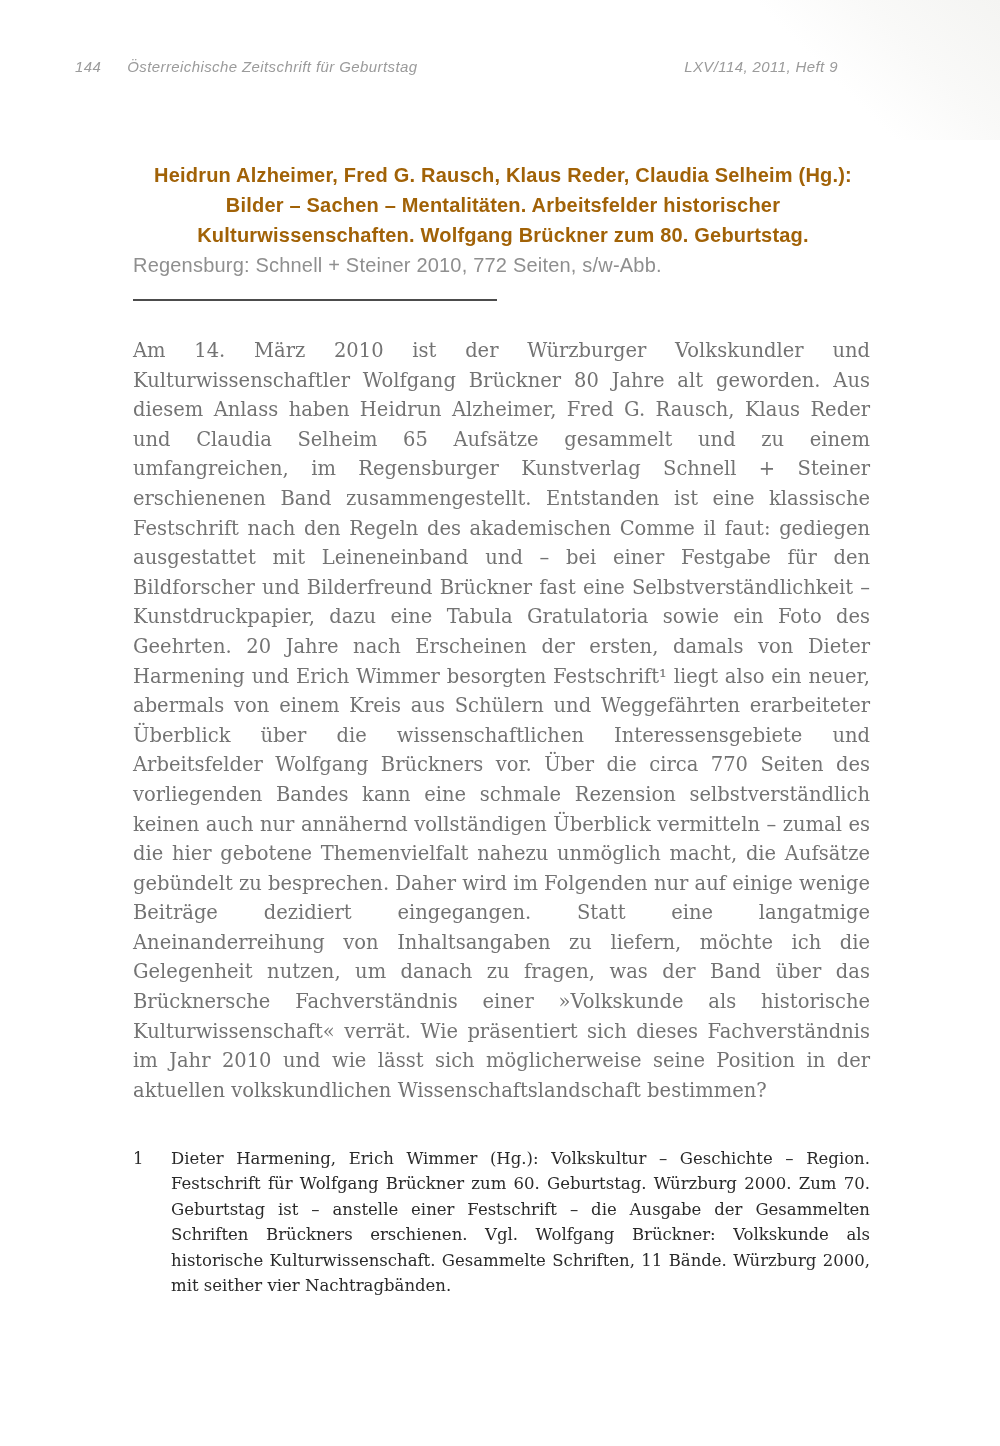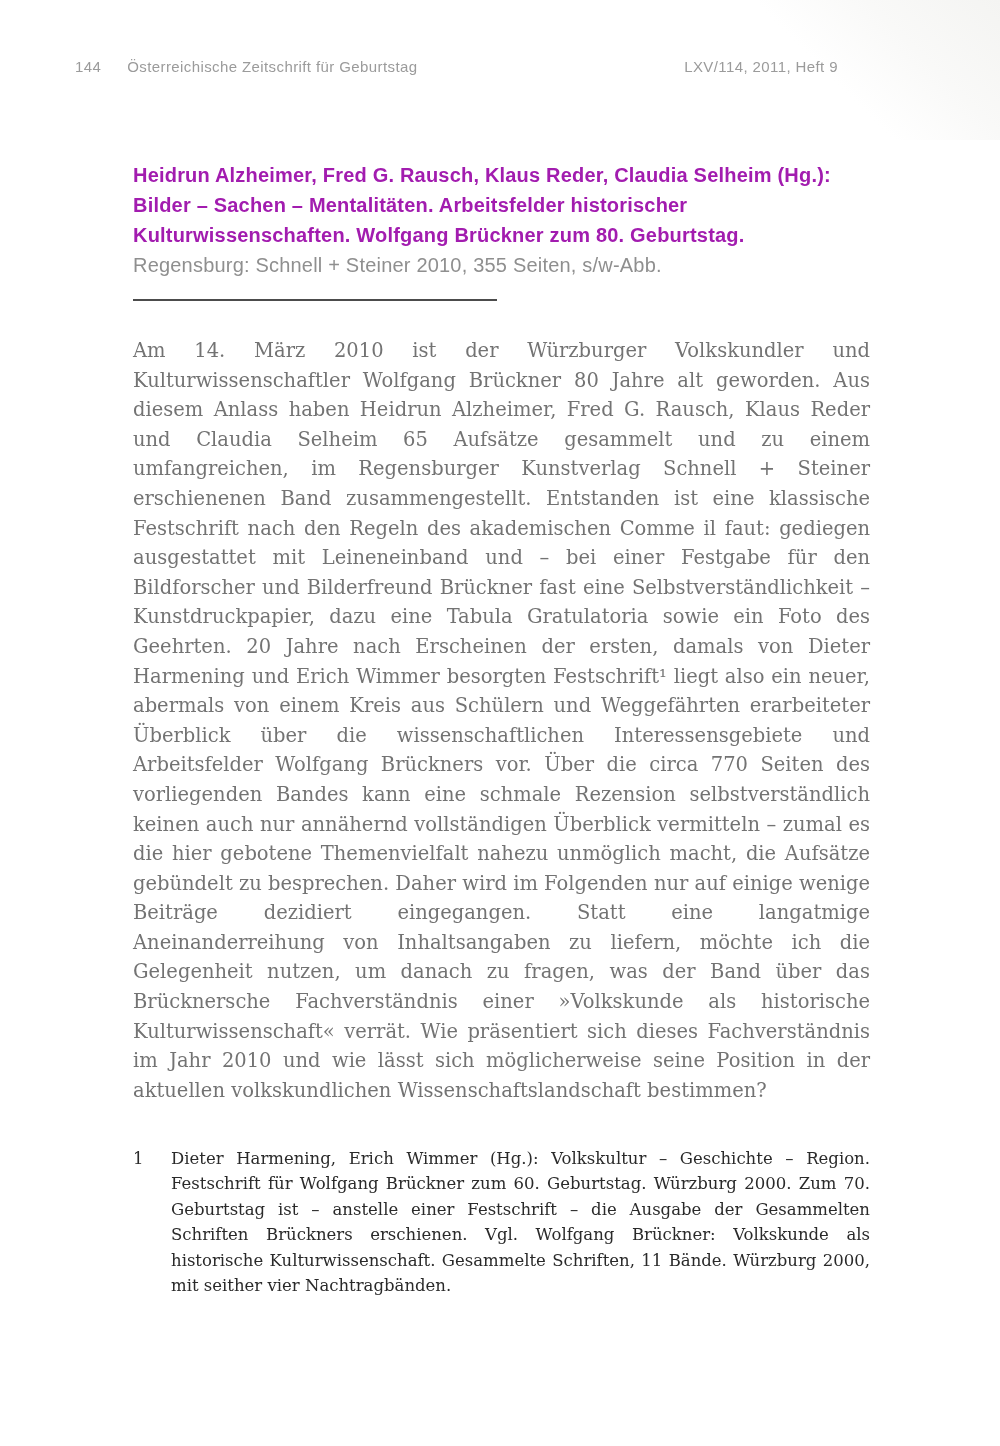--- a/index.html
+++ b/index.html
@@ -30,37 +30,39 @@
     position: absolute;
     top: 58px;
     left: 75px;
     width: 763px;
     display: flex;
     justify-content: space-between;
     align-items: center;
     font-size: 15px;
     letter-spacing: 0.4px;
     color: #9b9b9b;
+    font-style: italic;
   }
   .page-header .header-left {
     display: flex;
     gap: 26px;
   }
   .review-heading {
     position: absolute;
     top: 160px;
     left: 133px;
     width: 740px;
   }
   .review-title {
     font-size: 20px;
     font-weight: bold;
     line-height: 30px;
-    color: #a21caf;
+    color: #a16207;
     letter-spacing: 0.2px;
+    text-align: center;
   }
   .review-imprint {
     font-size: 20px;
     font-weight: normal;
     line-height: 30px;
     color: #8f8f8f;
     letter-spacing: 0.2px;
   }
   .section-divider {
     position: absolute;
@@ -117,21 +119,21 @@
   <div class="page-header">
     <div class="header-left">
       <span>144</span>
       <span>Österreichische Zeitschrift für Geburtstag</span>
     </div>
     <span>LXV/114, 2011, Heft 9</span>
   </div>
 
   <div class="review-heading">
     <div class="review-title">Heidrun Alzheimer, Fred G. Rausch, Klaus Reder, Claudia Selheim (Hg.): Bilder – Sachen – Mentalitäten. Arbeitsfelder historischer Kulturwissenschaften. Wolfgang Brückner zum 80. Geburtstag.</div>
-    <div class="review-imprint">Regensburg: Schnell + Steiner 2010, 355 Seiten, s/w-Abb.</div>
+    <div class="review-imprint">Regensburg: Schnell + Steiner 2010, 772 Seiten, s/w-Abb.</div>
   </div>
 
   <hr class="section-divider">
 
   <div class="review-body">Am 14. März 2010 ist der Würzburger Volkskundler und Kulturwissenschaftler Wolfgang Brückner 80 Jahre alt geworden. Aus diesem Anlass haben Heidrun Alzheimer, Fred G. Rausch, Klaus Reder und Claudia Selheim 65 Aufsätze gesammelt und zu einem umfangreichen, im Regensburger Kunstverlag Schnell + Steiner erschienenen Band zusammengestellt. Entstanden ist eine klassische Festschrift nach den Regeln des akademischen Comme il faut: gediegen ausgestattet mit Leineneinband und – bei einer Festgabe für den Bildforscher und Bilderfreund Brückner fast eine Selbstverständlichkeit – Kunstdruckpapier, dazu eine Tabula Gratulatoria sowie ein Foto des Geehrten. 20 Jahre nach Erscheinen der ersten, damals von Dieter Harmening und Erich Wimmer besorgten Festschrift¹ liegt also ein neuer, abermals von einem Kreis aus Schülern und Weggefährten erarbeiteter Überblick über die wissenschaftlichen Interessensgebiete und Arbeitsfelder Wolfgang Brückners vor. Über die circa 770 Seiten des vorliegenden Bandes kann eine schmale Rezension selbstverständlich keinen auch nur annähernd vollständigen Überblick vermitteln – zumal es die hier gebotene Themenvielfalt nahezu unmöglich macht, die Aufsätze gebündelt zu besprechen. Daher wird im Folgenden nur auf einige wenige Beiträge dezidiert eingegangen. Statt eine langatmige Aneinanderreihung von Inhaltsangaben zu liefern, möchte ich die Gelegenheit nutzen, um danach zu fragen, was der Band über das Brücknersche Fachverständnis einer »Volkskunde als historische Kulturwissenschaft« verrät. Wie präsentiert sich dieses Fachverständnis im Jahr 2010 und wie lässt sich möglicherweise seine Position in der aktuellen volkskundlichen Wissenschaftslandschaft bestimmen?</div>
 
   <div class="footnote">
     <span class="footnote-marker">1</span>
     <span>Dieter Harmening, Erich Wimmer (Hg.): Volkskultur – Geschichte – Region. Festschrift für Wolfgang Brückner zum 60. Geburtstag. Würzburg 2000. Zum 70. Geburtstag ist – anstelle einer Festschrift – die Ausgabe der Gesammelten Schriften Brückners erschienen. Vgl. Wolfgang Brückner: Volkskunde als historische Kulturwissenschaft. Gesammelte Schriften, 11 Bände. Würzburg 2000, mit seither vier Nachtragbänden.</span>
   </div>

